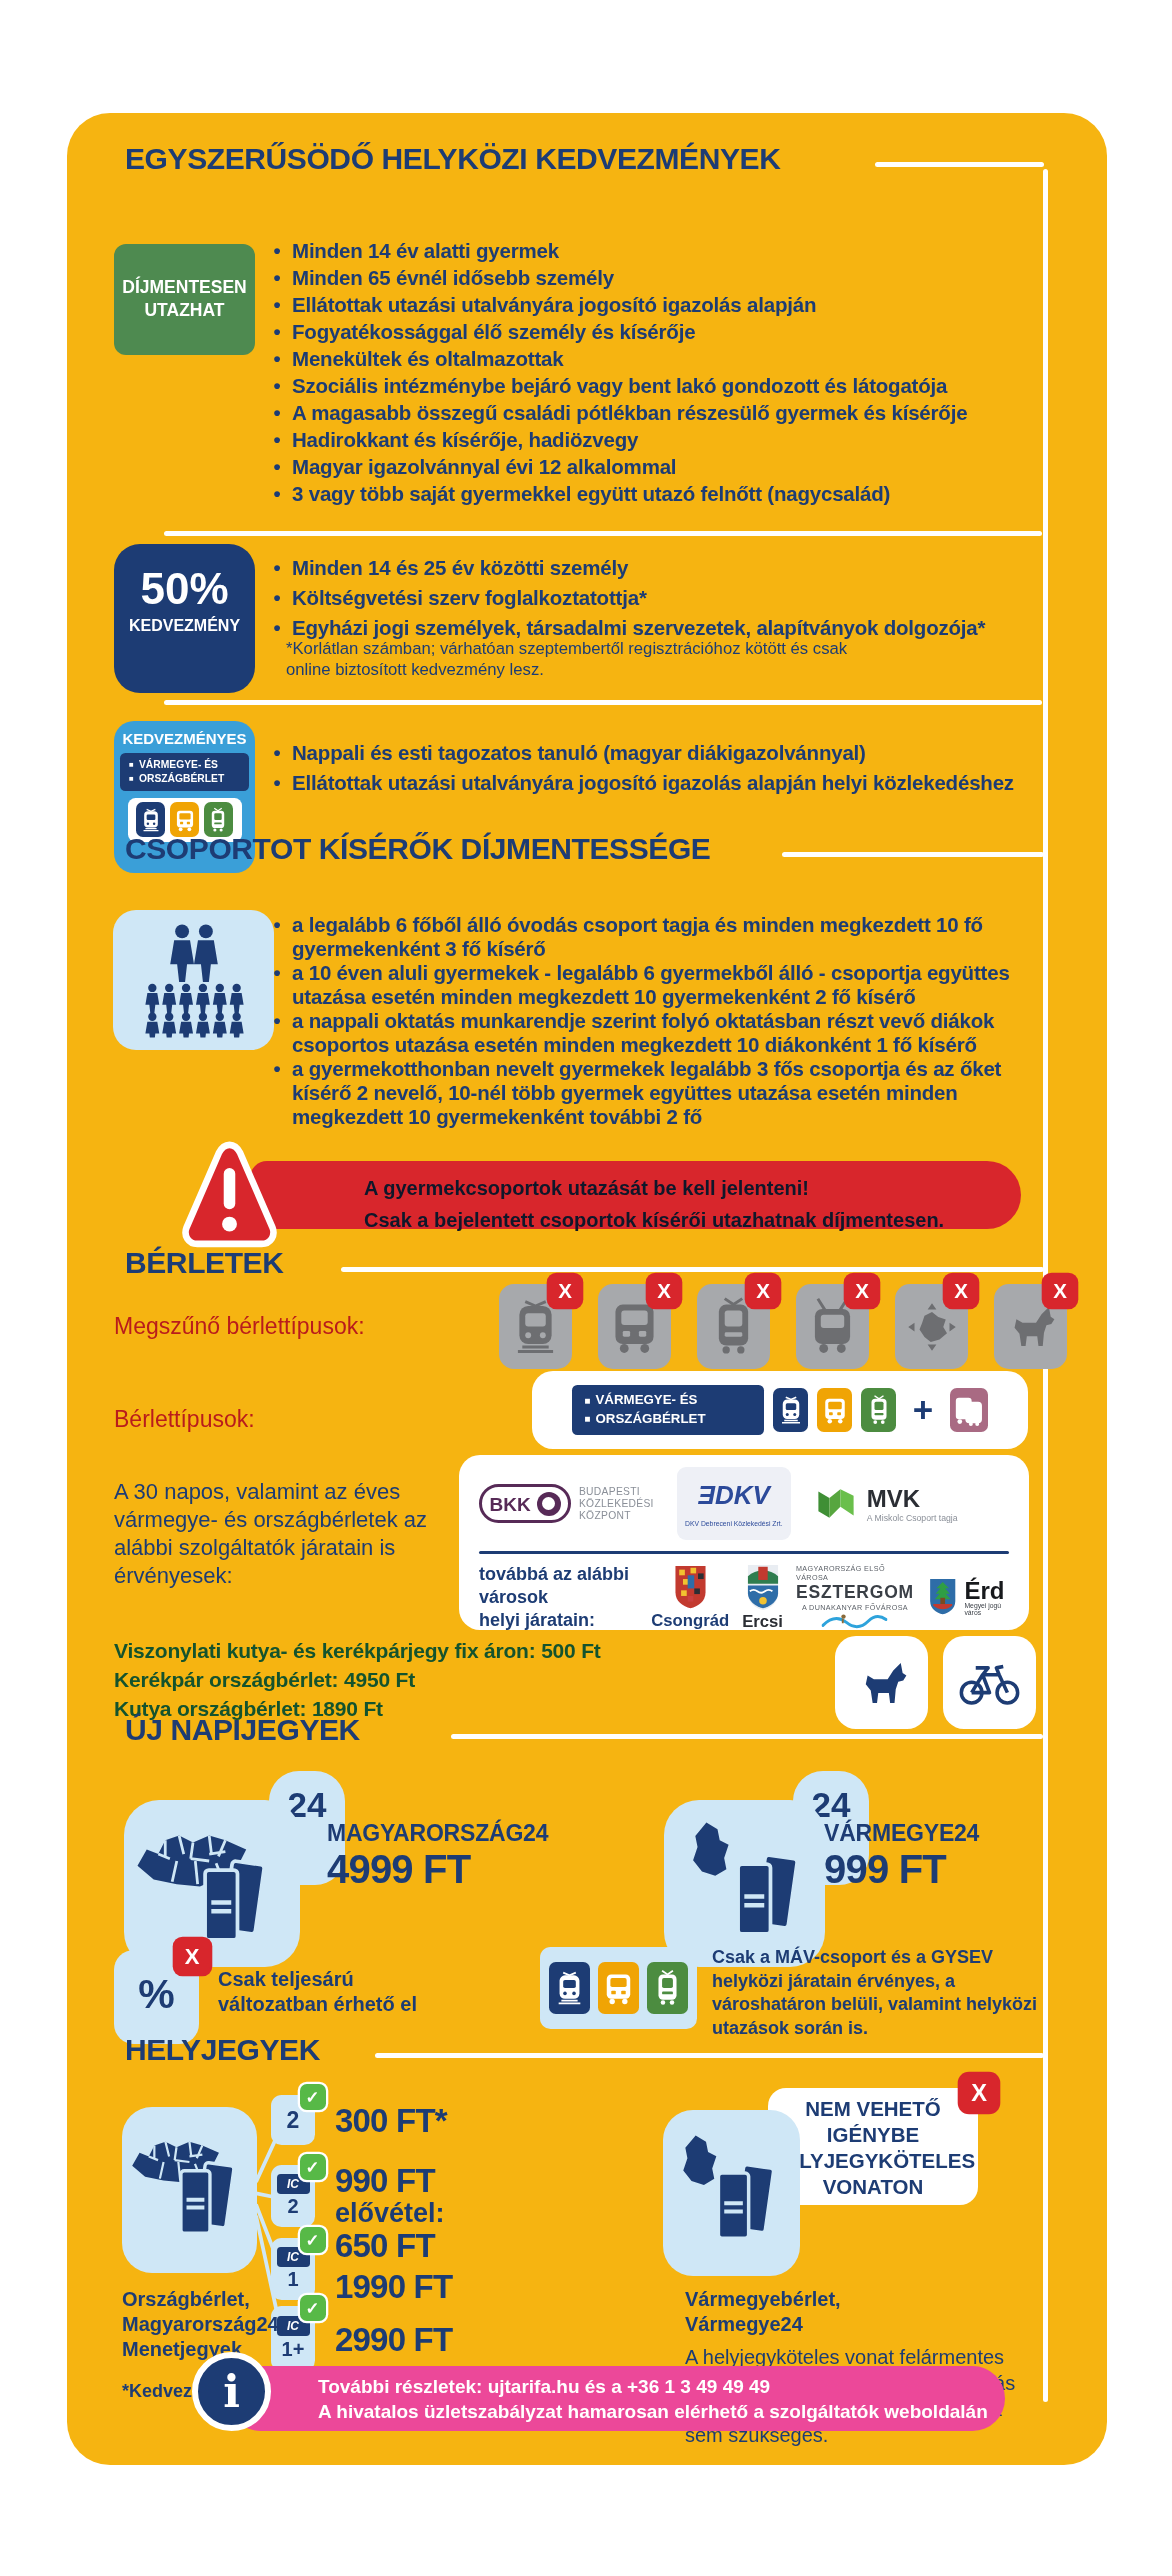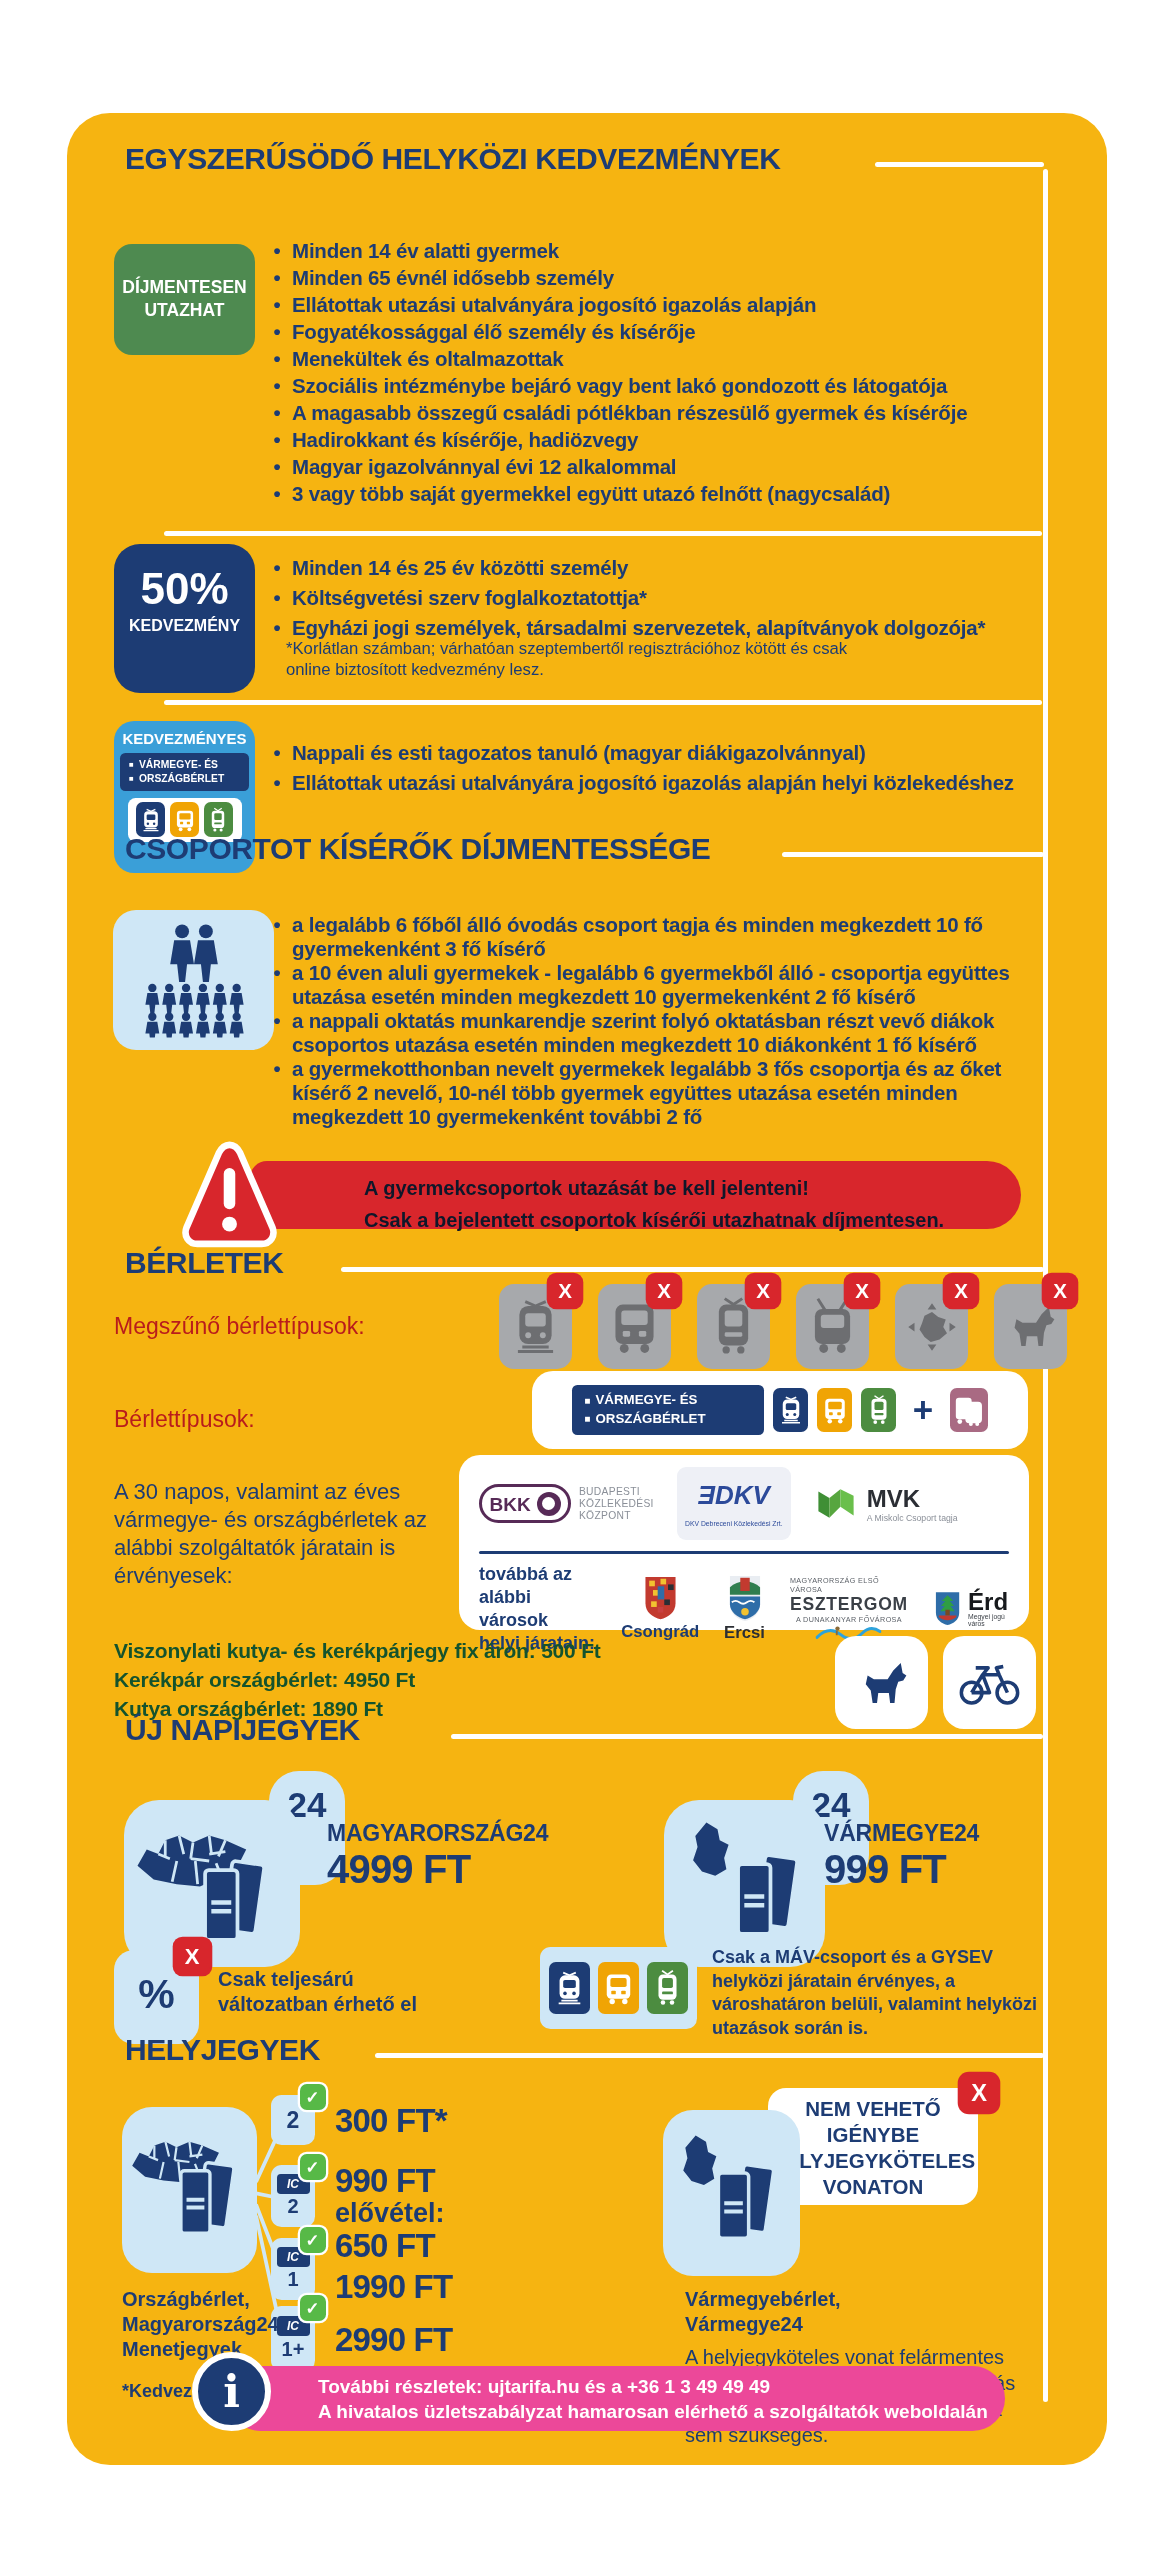--- a/index.html
+++ b/index.html
@@ -11,21 +11,21 @@
   .h1{font-size:30px;font-weight:bold;color:#1D3C74;letter-spacing:-0.4px;white-space:nowrap;}
   .wline{background:#fff;height:5.3px;border-radius:3px;}
   .vline{background:#fff;width:5.3px;border-radius:3px;}
   .bullets{list-style:none;margin:0;padding:0;color:#1D3C74;font-weight:bold;font-size:20.5px;letter-spacing:-0.2px;}
   .bullets li{position:relative;padding-left:20px;}
   .bullets li::before{content:"•";position:absolute;left:1.5px;}
   .lh35 li{line-height:27px;}
   .lh39 li{line-height:30px;}
   .lh40 li{line-height:30px;}
   .lh34 li{line-height:24px;}
-  .badge{border-radius:18px;color:#fff;text-align:center;}
+  .badge{border-radius:12px;color:#fff;text-align:center;}
   .badge-green{background:#4E8A50;}
   .badge-navy{background:#1D3C74;border-radius:26px;}
   .badge-cyan{background:#3A9FD8;}
   .pale{background:#CFE7F6;}
   .tile{display:flex;align-items:center;justify-content:center;border-radius:6.8px;}
   .xbadge{position:absolute;background:#D8262C;border-radius:7.6px;color:#fff;display:flex;align-items:center;
     justify-content:center;font-weight:bold;box-shadow:0 0 0 2.3px #D8262C;}
   .check{position:absolute;background:#57B947;border-radius:6.8px;color:#fff;display:flex;align-items:center;
     justify-content:center;font-weight:bold;box-shadow:0 0 0 2.3px #fff;}
   .pbl{background:#1D3C74;border-radius:5.3px;color:#fff;font-weight:bold;}
@@ -351,21 +351,21 @@
           <path d="M14 10 L24 2 V18 L14 28 Z" fill="#57A63F"></path>
           <path d="M24 2 L36 8 V26 L24 18 Z" fill="#6ABF4B"></path>
         </svg>
         <span>
           <div class="b" style="color:#2B2E34;font-size:24px">MVK</div>
           <div style="color:#8A8F98;font-size:8.7px">A Miskolc Csoport tagja</div>
         </span>
       </div>
     </div>
     <div style="height:3px;background:#1D3C74;border-radius:1.5px;margin:10.6px 20px 0"></div>
-    <div style="display:flex;align-items:center;gap:25px;padding:9px 15px 0 20px">
+    <div style="display:flex;align-items:center;gap:13px;padding:9px 15px 0 20px">
       <div class="b dk" style="font-size:18px;line-height:23px;width:176px">
         <div>továbbá az alábbi városok</div>
         <div>helyi járatain:</div>
       </div>
       <div style="display:flex;flex-direction:column;align-items:center">
         <svg width="41" height="47" viewBox="0 0 40 50">
           <path d="M4 2 h32 v28 c0 10 -8 15 -16 17 c-8 -2 -16 -7 -16 -17 z" fill="#C23A2F"></path>
           <rect x="8" y="6" width="6" height="6" fill="#F2C230"></rect>
             <rect x="20" y="4" width="6" height="6" fill="#F2C230"></rect>
           <rect x="28" y="10" width="6" height="6" fill="#2B2E34"></rect>

